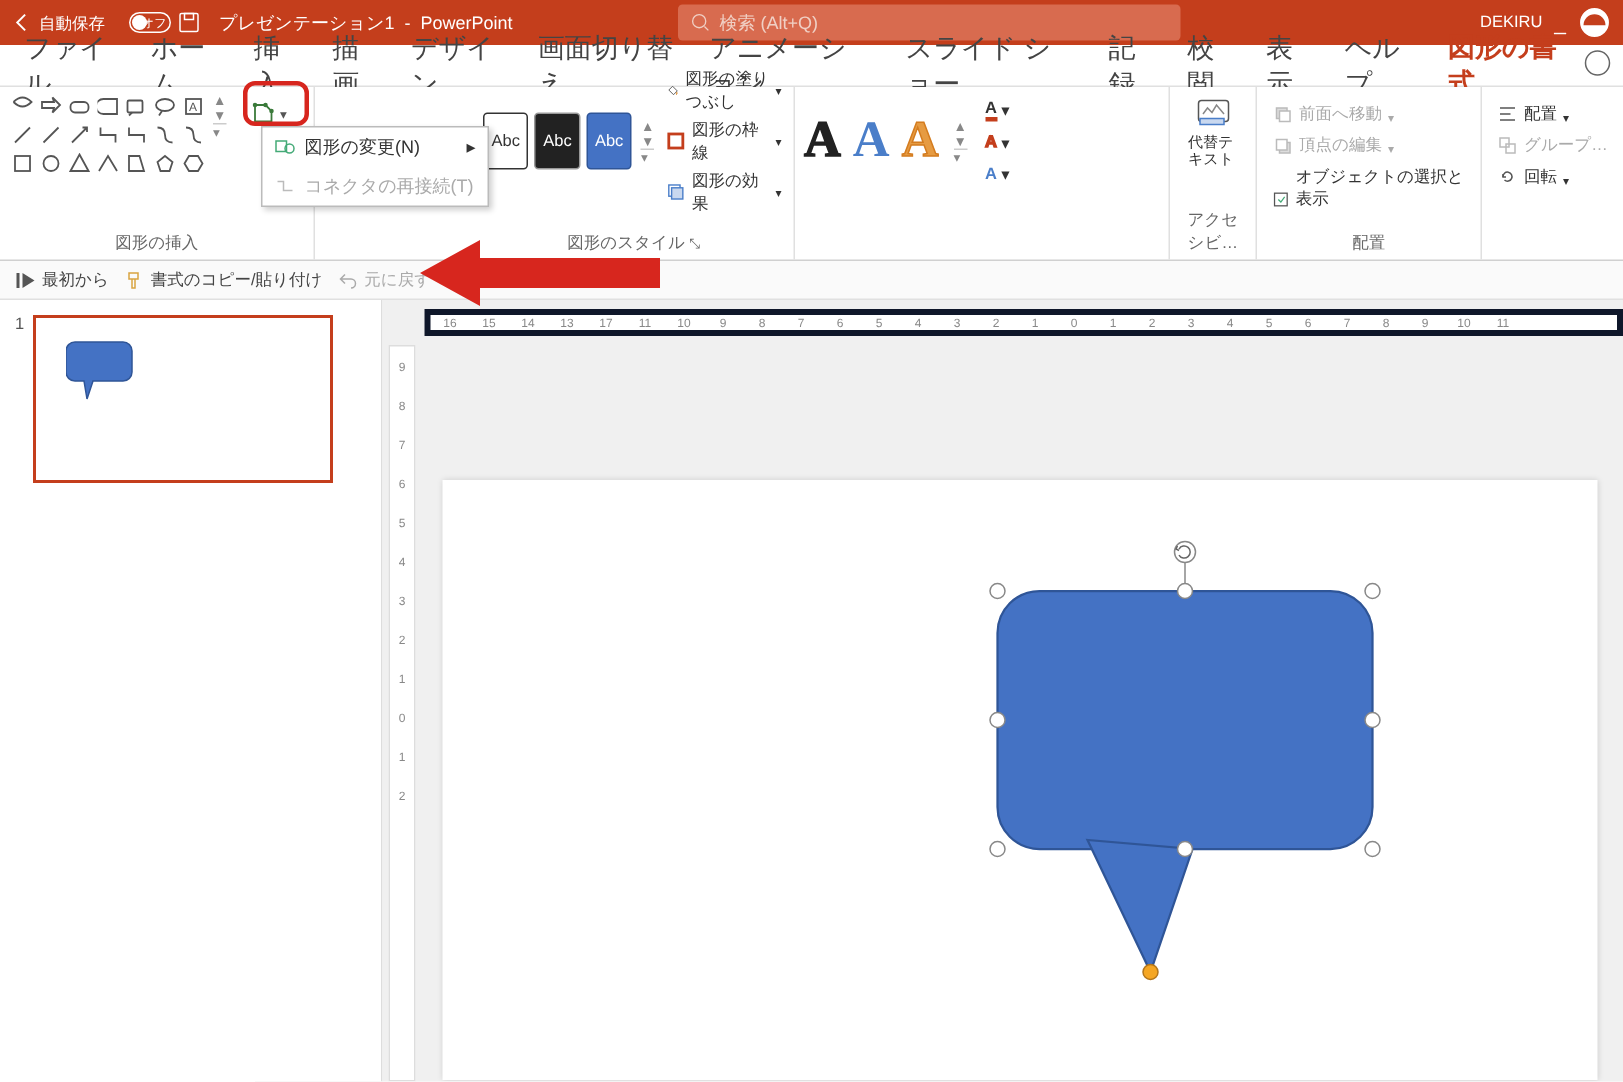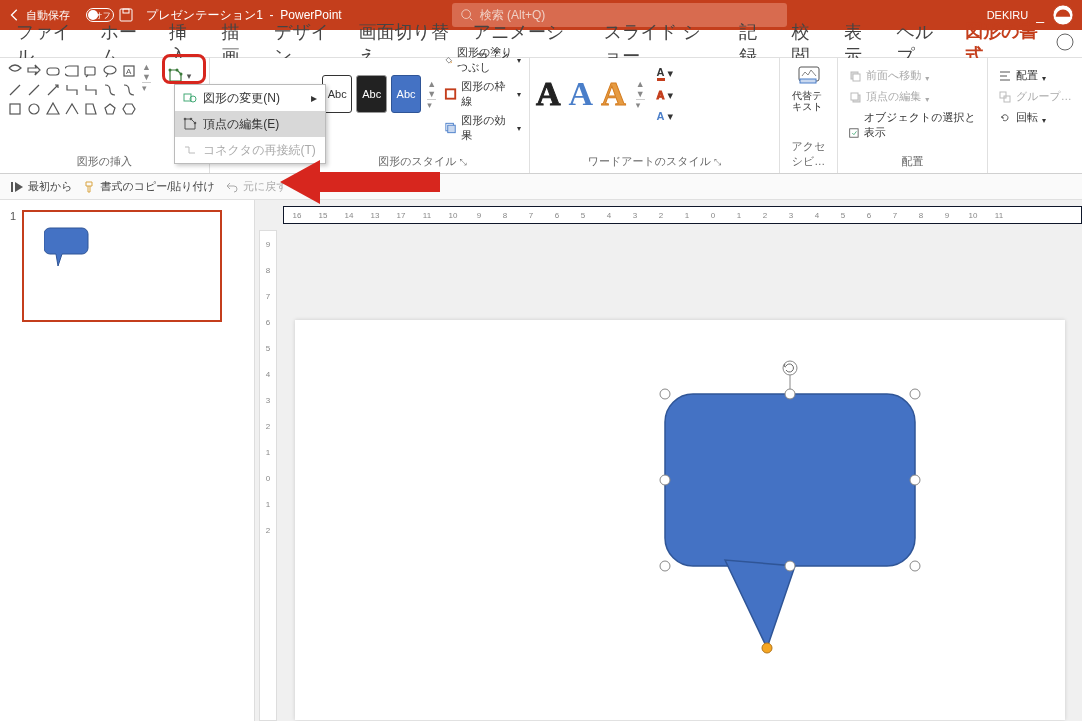--- a/index.html
+++ b/index.html
@@ -50,21 +50,21 @@
 .arrange-item.disabled{color:#aaa;}
 .qat{height:26px;background:#fafafa;border-bottom:1px solid #e0e0e0;display:flex;align-items:center;gap:10px;padding:0 10px;font-size:11px;}
 .qat-item{display:flex;align-items:center;gap:4px;color:#444;}
 .workspace{display:flex;height:521px;}
 .thumbnails{width:255px;border-right:1px solid #ddd;padding:10px;}
 .slide-num{font-size:11px;color:#555;vertical-align:top;}
 .thumb-wrap{display:flex;gap:6px;}
 .thumb{width:200px;height:112px;border:2px solid #c43e1c;background:#fff;position:relative;}
 .thumb-callout{position:absolute;left:20px;top:12px;}
 .canvas-area{flex:1;background:#f0f0f0;position:relative;overflow:hidden;}
-.hruler{position:absolute;top:6px;left:28px;right:0;height:18px;background:#fff;border:1px solid #0f172a;display:flex;overflow:hidden;}
+.hruler{position:absolute;top:6px;left:28px;right:0;height:18px;background:#fff;border:4px solid #0f172a;display:flex;overflow:hidden;}
 .vruler{position:absolute;top:30px;left:4px;width:18px;bottom:0;background:#fff;border:1px solid #ddd;display:flex;flex-direction:column;overflow:hidden;}
 .ruler-tick{flex:0 0 26px;font-size:8px;color:#888;display:flex;align-items:center;justify-content:center;position:relative;}
 .slide-canvas{position:absolute;left:40px;top:120px;width:770px;height:400px;background:#fff;box-shadow:0 0 4px rgba(0,0,0,.15);}
 .callout-shape{position:absolute;left:400px;top:160px;}
 .red-arrow{position:absolute;left:280px;top:100px;z-index:30;}
 </style>
 </head>
 <body>
 
 <div class="titlebar">
@@ -261,29 +261,20 @@
 
   <div class="dropdown-menu">
     <div class="menu-item">
       <svg width="14" height="14" viewBox="0 0 14 14">
           <rect x="1" y="3" width="7" height="7" fill="none" stroke="#4a7"></rect>
           <circle cx="10" cy="8" r="3" fill="none" stroke="#4a7"></circle>
         </svg>
       <span>図形の変更(N)</span>
       <span class="sub">▸</span>
     </div>
-    <div class="menu-item hover">
-      <svg width="14" height="14" viewBox="0 0 14 14">
-          <path d="M2 2h6l4 4v6H2z" fill="none" stroke="#555"></path>
-          <circle cx="2" cy="2" r="1.3" fill="#555"></circle>
-          <circle cx="8" cy="2" r="1.3" fill="#555"></circle>
-          <circle cx="12" cy="6" r="1.3" fill="#555"></circle>
-        </svg>
-      <span>頂点の編集(E)</span>
-    </div>
     <div class="menu-item disabled">
       <svg width="14" height="14" viewBox="0 0 14 14">
           <path d="M2 4h4v6h6" fill="none" stroke="#bbb"></path>
         </svg>
       <span>コネクタの再接続(T)</span>
     </div>
   </div>
 
   <div class="group" style="width:320px;padding-left:112px;">
     <div class="styles-row">
@@ -339,21 +330,20 @@
           <span>▲</span>
           <span>▼</span>
           <span style="border-top:1px solid #ccc;">▾</span>
         </div>
       <div class="mini-col">
         <div class="mini-btn"><span style="border-bottom:3px solid #c43e1c;font-weight:bold;">A</span>▾</div>
         <div class="mini-btn"><span style="color:#c43e1c;font-weight:bold;-webkit-text-stroke:1px #c43e1c;">A</span>▾</div>
         <div class="mini-btn"><span style="color:#4a7ec9;font-weight:bold;">A</span>▾</div>
       </div>
     </div>
-    <div class="group-label"><span>ワードアートのスタイル</span> <span style="font-size:9px;">⤡</span></div>
   </div>
 
   <div class="group" style="width:58px;">
     <div class="alt-text">
       <svg width="26" height="26" viewBox="0 0 26 26">
           <rect x="3" y="5" width="20" height="14" fill="none" stroke="#555" rx="2"></rect>
           <path d="M6 14l3-4 3 3 3-5 5 6" fill="none" stroke="#888"></path>
           <rect x="4" y="17" width="16" height="4" fill="#c9d8ef" stroke="#4a7ec9"></rect>
         </svg>
       <span style="line-height:1.1;">代替テキスト</span>

